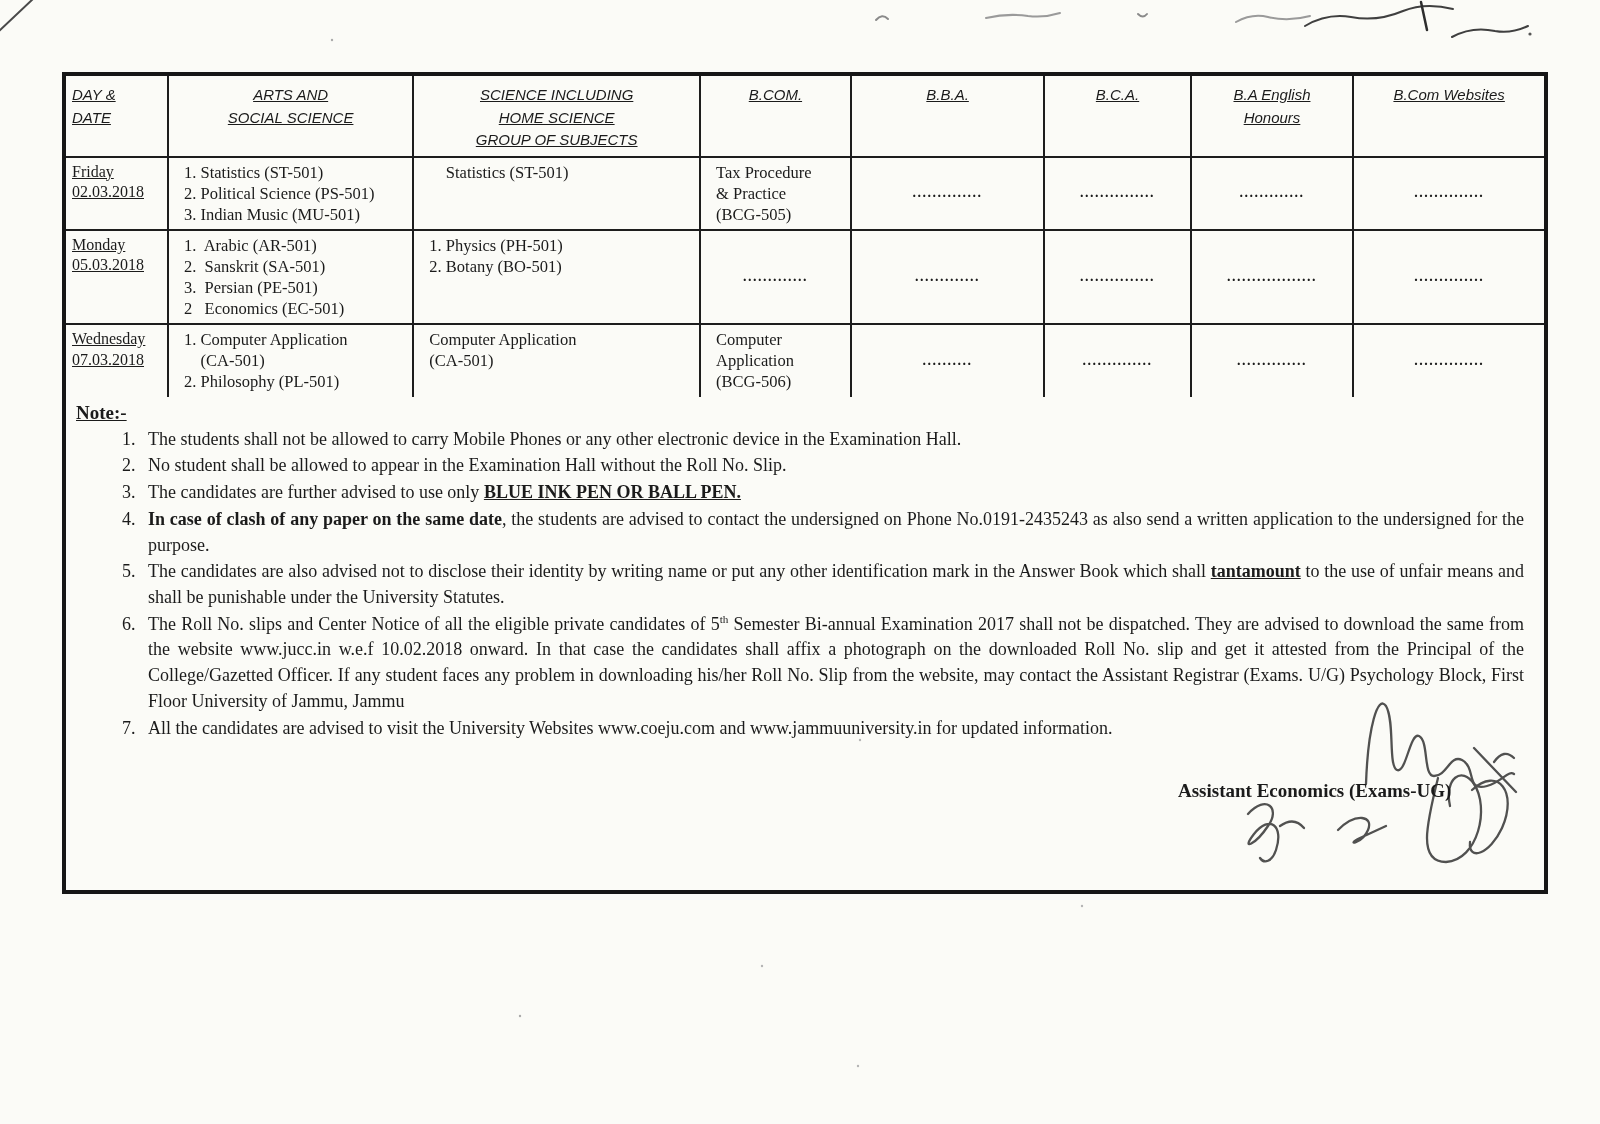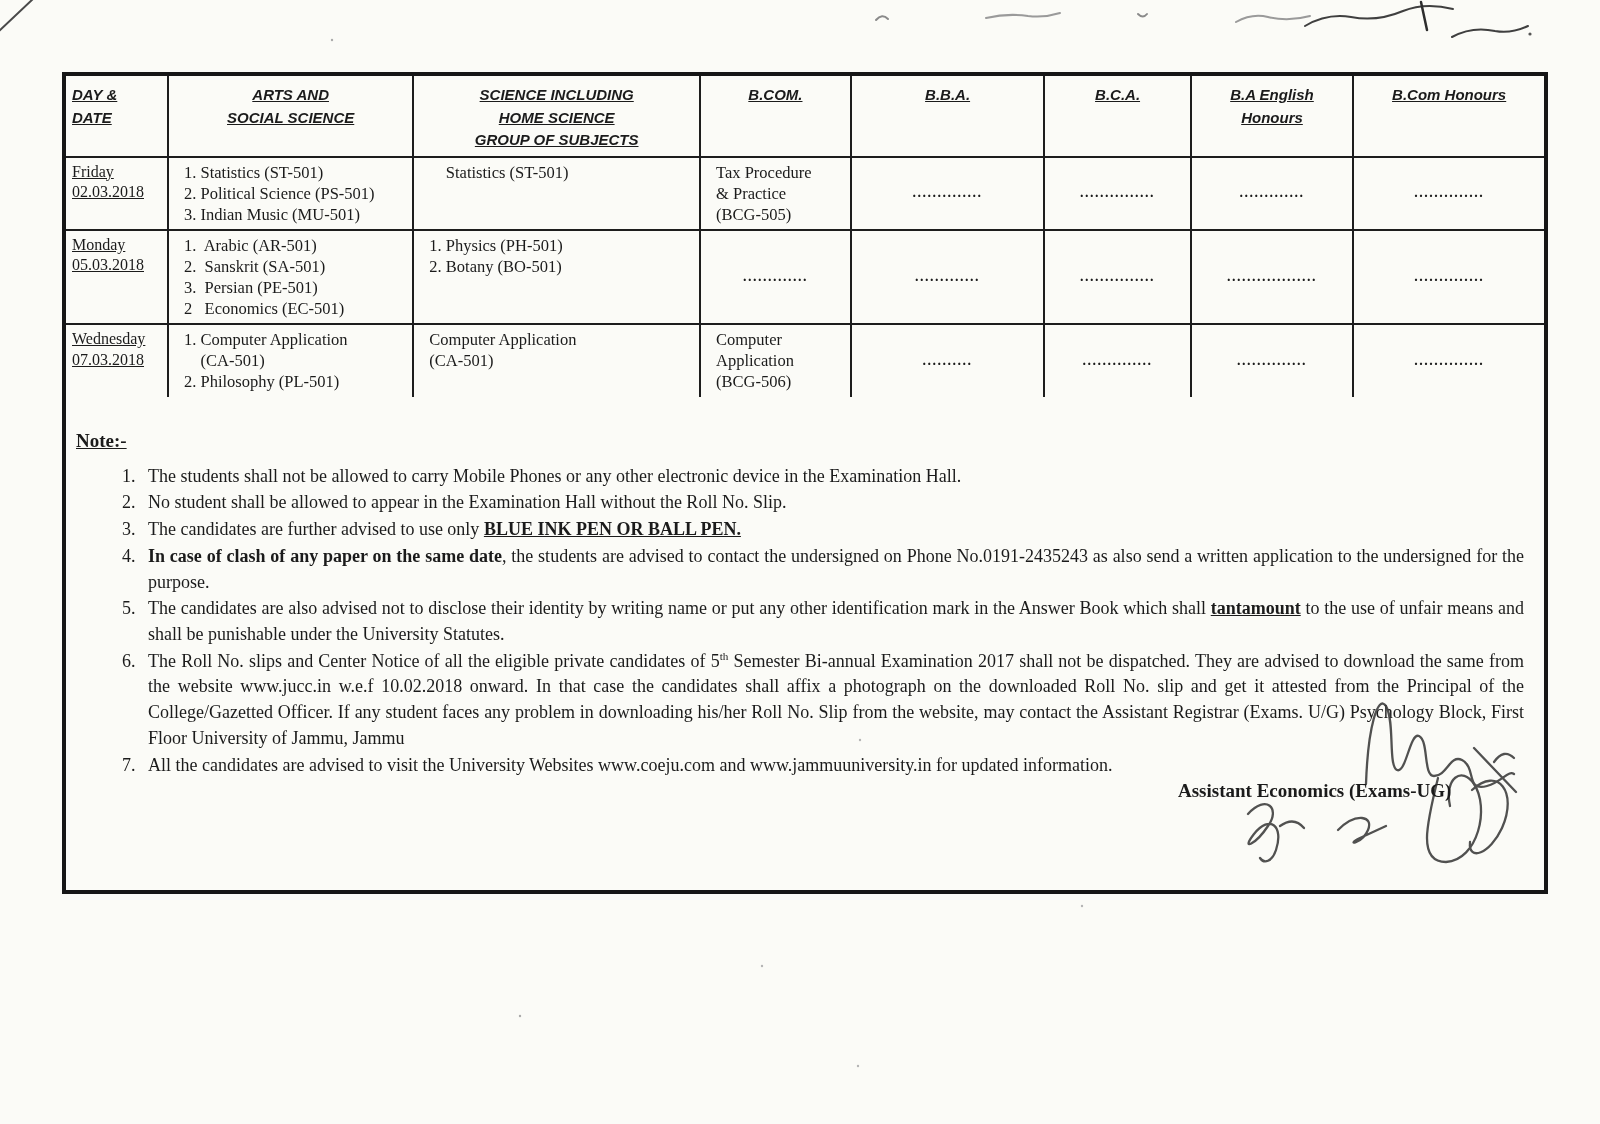--- a/index.html
+++ b/index.html
@@ -35,21 +35,21 @@
     border:hidden;
   }
   .datesheet th, .datesheet td {
     border:2px solid #1d1d1d;
     vertical-align:top;
     padding:4px 6px;
     overflow:hidden;
   }
   .datesheet th {
     font-family:"Liberation Sans", sans-serif;
-    font-weight:bold;
+    font-weight:normal;
     font-style:italic;
     font-size:15px;
     line-height:1.5;
     text-decoration:underline;
     text-align:center;
     white-space:pre-line;
     padding-top:8px;
     margin-left:30px;
   }
   .datesheet th.th-left { text-align:left; }
@@ -71,24 +71,23 @@
     font-weight:bold;
     font-size:14px;
   }
 
   .notes { padding:5px 20px 0 10px; }
   .note-title {
     font-weight:bold;
     font-size:19px;
     display:inline-block;
     text-decoration:underline;
-    margin-top:28px;
   }
   .notes ol {
-    margin-top:12px;
+    margin-top:3px;
     padding-left:64px;
     font-size:18px;
     line-height:1.43;
   }
   .notes li {
     padding-left:8px;
     text-align:justify;
     margin-bottom:1px;
   }
 
@@ -156,21 +155,21 @@
         <th>ARTS AND
 SOCIAL SCIENCE</th>
         <th>SCIENCE INCLUDING
 HOME SCIENCE
 GROUP OF SUBJECTS</th>
         <th>B.COM.</th>
         <th>B.B.A.</th>
         <th>B.C.A.</th>
         <th>B.A English
 Honours</th>
-        <th>B.Com Honours</th>
+        <th>B.Com Websites</th>
       </tr>
     </thead>
     <tbody>
       <tr style="height:62px;">
         <td class="cell-day">Friday
 02.03.2018</td>
         <td class="cell-lines">1. Statistics (ST-501)
 2. Political Science (PS-501)
 3. Indian Music (MU-501)</td>
         <td class="cell-lines">    Statistics (ST-501)</td>

